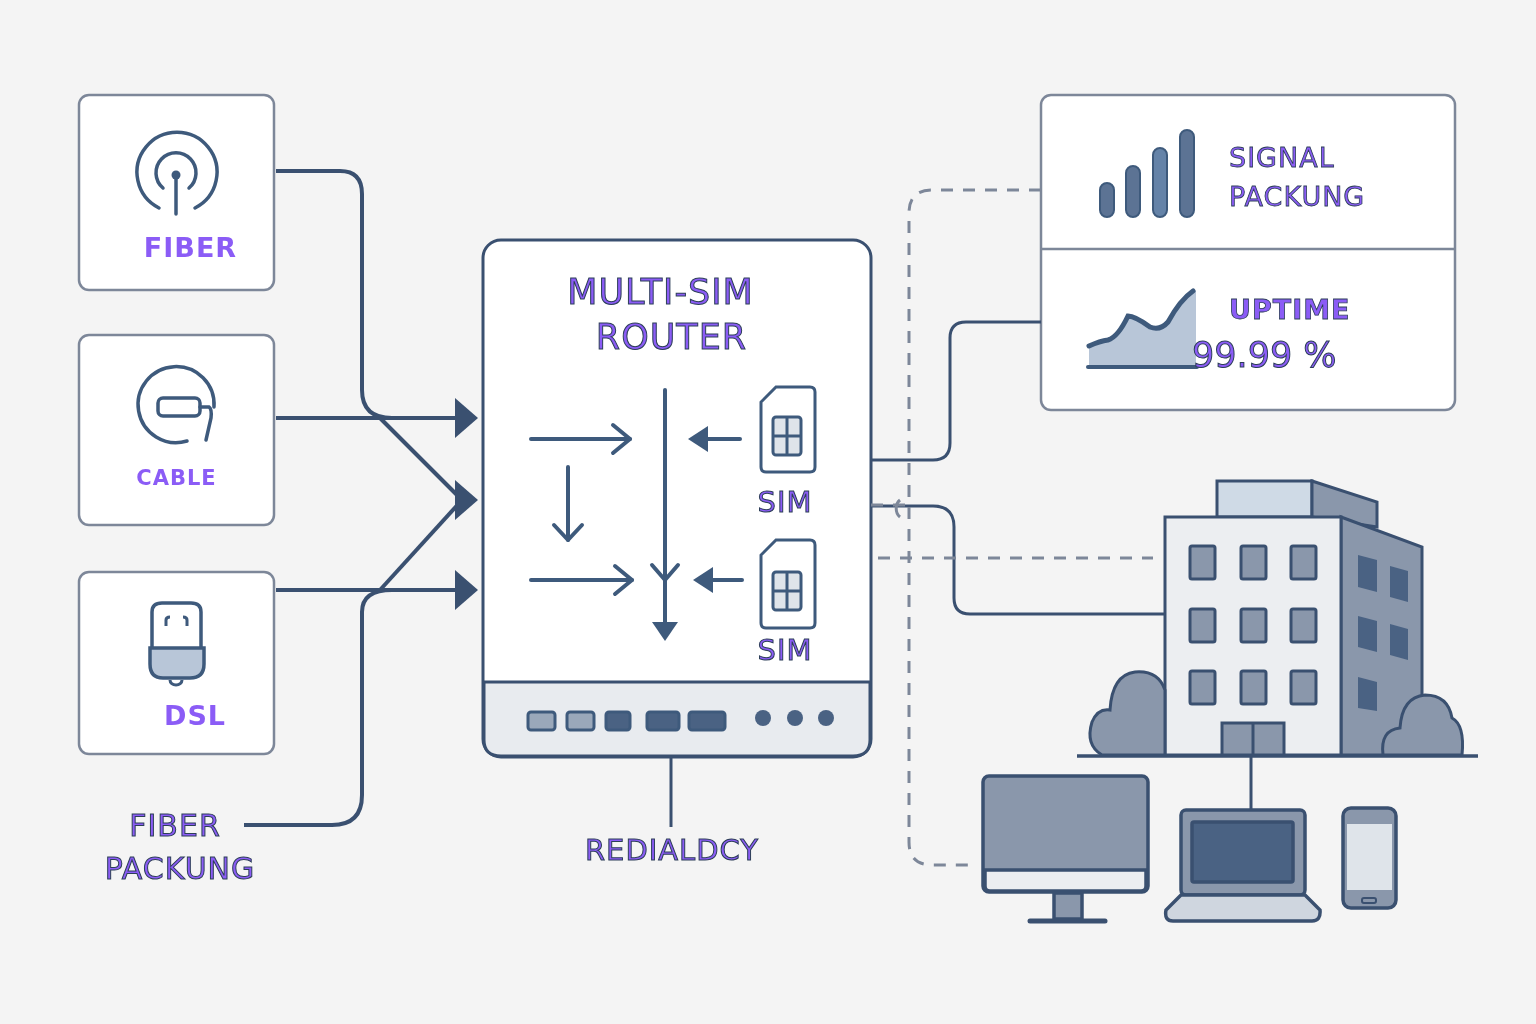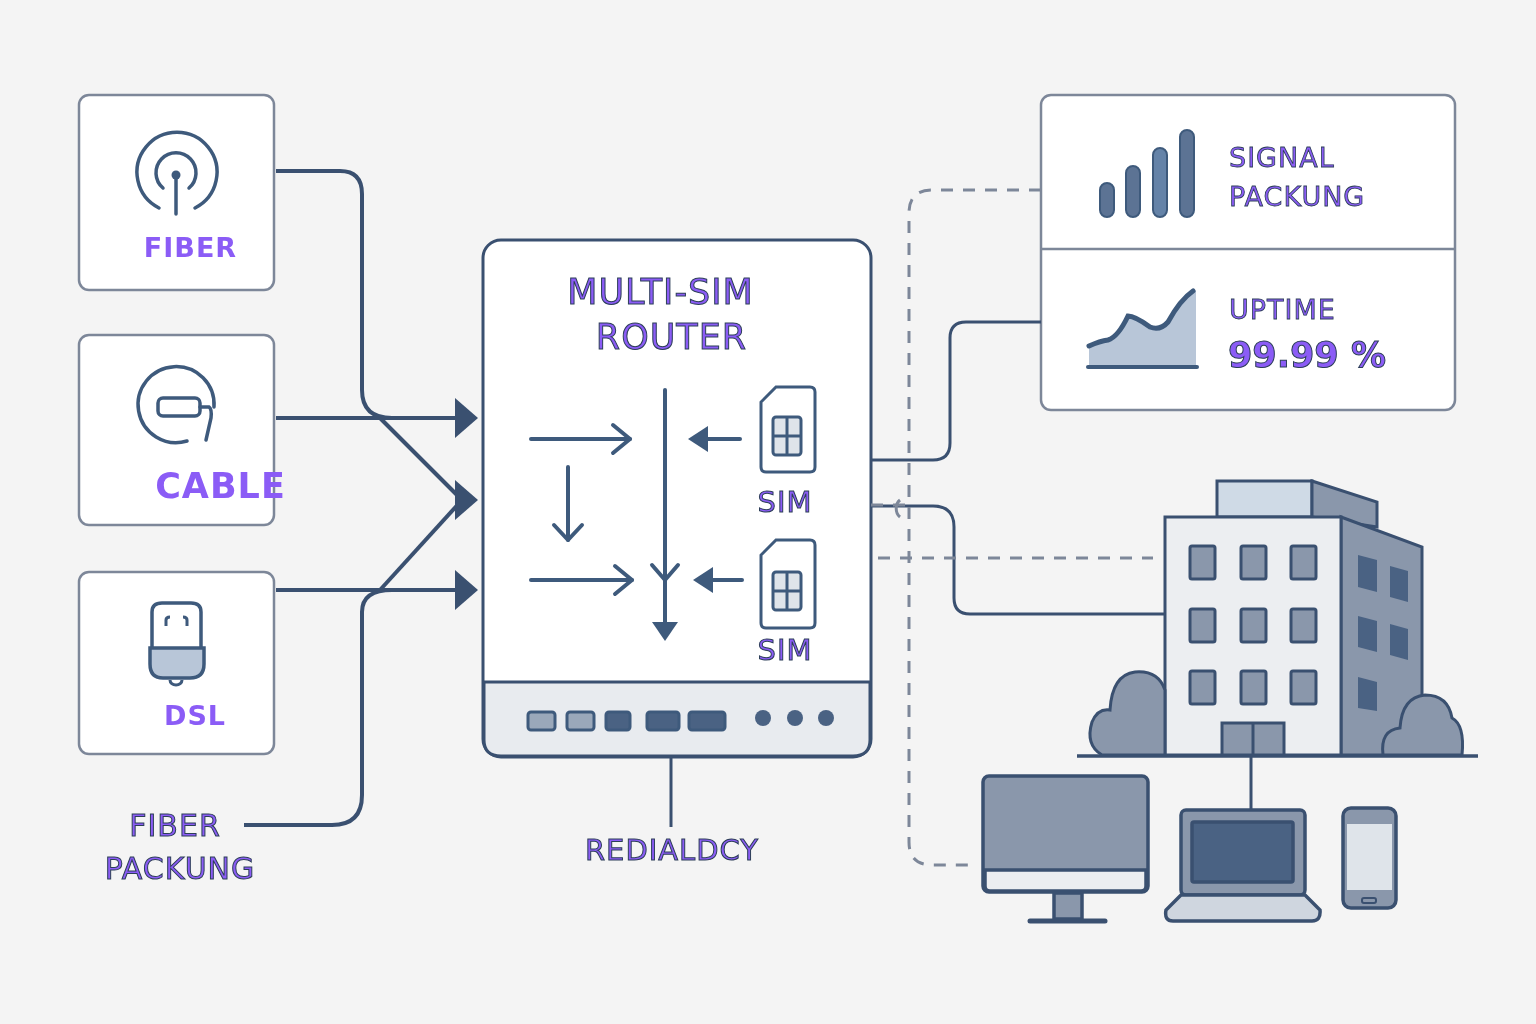--- a/index.html
+++ b/index.html
@@ -184,31 +184,31 @@
     <path d="M1181,895 L1305,895 L1320,910 Q1321,921 1312,921 L1173,921 Q1164,921 1166,910 Z" fill="#cfd6df"></path>
   </g>
   <g stroke="#3a5070" stroke-width="3.5">
     <rect x="1343" y="808" width="53" height="100" rx="8" fill="#8a97ab"></rect>
     <rect x="1347" y="824" width="45" height="66" fill="#dfe4ea" stroke="none"></rect>
     <rect x="1362" y="898" width="14" height="5" rx="2" fill="#8a97ab" stroke-width="2"></rect>
   </g>
 </svg>
 
 <div class="lbl" style="left:79px; top:232px; width:223px; font-size:27px;">FIBER</div>
-<div class="lbl" style="left:79px; top:466px; width:195px; font-size:35px;margin-left:44px;">CABLE</div>
+<div class="lbl" style="left:79px; top:466px; width:195px; font-size:21px;">CABLE</div>
 <div class="lbl" style="left:79px; top:700px; width:232px; font-size:27px;">DSL</div>
 
 <div class="lbl" style="left:100px; top:808px; width:150px; font-size:30px; font-weight:normal; -webkit-text-stroke:1px #2c3e57;">FIBER</div>
 <div class="lbl" style="left:80px; top:851px; width:200px; font-size:30px; font-weight:normal; -webkit-text-stroke:1px #2c3e57;">PACKUNG</div>
 
 <div class="lbl" style="left:483px; top:272px; width:355px; font-size:35px; font-weight:normal; -webkit-text-stroke:1px #2c3e57;">MULTI-SIM</div>
 <div class="lbl" style="left:483px; top:317px; width:377px; font-size:35px; font-weight:normal;text-align:center; -webkit-text-stroke:1px #2c3e57;">ROUTER</div>
 
 <div class="lbl" style="left:745px; top:485px; width:80px; font-size:29px; font-weight:normal; -webkit-text-stroke:1px #2c3e57;">SIM</div>
 <div class="lbl" style="left:745px; top:633px; width:80px; font-size:29px; font-weight:normal; -webkit-text-stroke:1px #2c3e57;">SIM</div>
 
 <div class="lbl" style="left:540px; top:833px; width:264px; font-size:29px; font-weight:normal; -webkit-text-stroke:1px #2c3e57;">REDIALDCY</div>
 
 <div class="lbl" style="left:1229px; top:142px; text-align:left; font-size:27px; font-weight:normal; -webkit-text-stroke:0.8px #2c3e57;">SIGNAL</div>
 <div class="lbl" style="left:1229px; top:181px; text-align:left; font-size:27px; font-weight:normal; -webkit-text-stroke:0.8px #2c3e57;">PACKUNG</div>
 
-<div class="lbl" style="left:1229px; top:294px; text-align:left; font-size:27px; font-weight:normal; -webkit-text-stroke:0.8px #2c3e57;">UPTIME</div>
-<div class="lbl" style="left:1228px; top:335px; text-align:left; font-size:35px; font-weight:bold; letter-spacing:0; -webkit-text-stroke:1px #2c3e57;">99.99 %</div>
+<div class="lbl" style="left:1229px; top:294px; text-align:left; font-size:27px; font-weight:bold; -webkit-text-stroke:0.8px #2c3e57;">UPTIME</div>
+<div class="lbl" style="left:1192px; top:335px; text-align:left; font-size:35px; font-weight:normal; letter-spacing:0; -webkit-text-stroke:1px #2c3e57;">99.99 %</div>
 
 </body></html>

